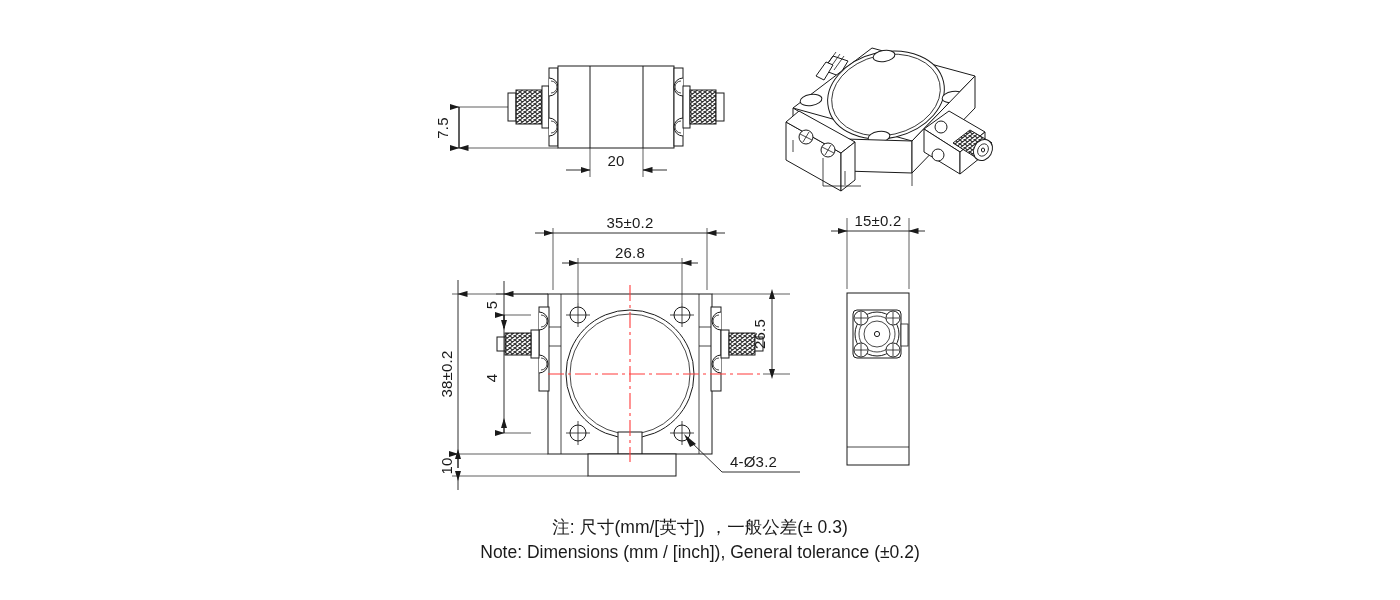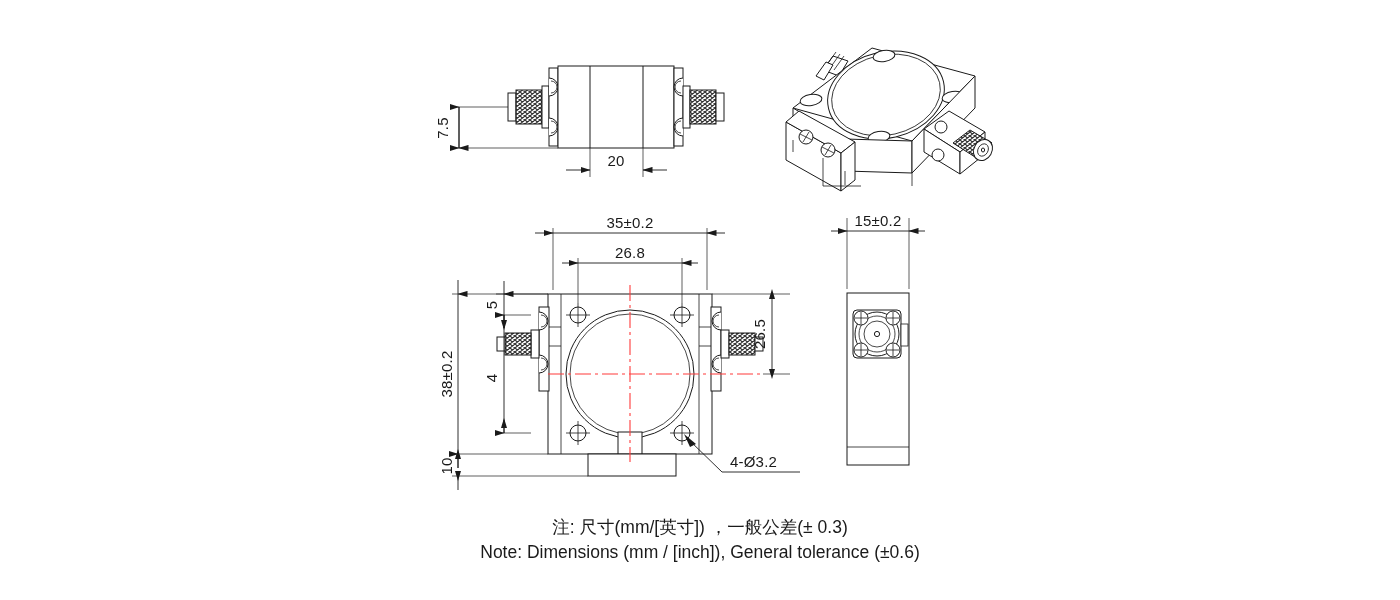--- a/index.html
+++ b/index.html
@@ -357,15 +357,15 @@
         <line x1="925" y1="231" x2="909" y2="231" class="dimln" marker-end="url(#arrIn)"></line>
         <line x1="847" y1="231" x2="909" y2="231" class="dimln"></line>
         <text class="dimtxt" x="878" y="226" text-anchor="middle">15±0.2</text>
       </g>
     </g>
 
   </svg>
 
   <div class="note-wrap">
     <span class="note-line">注: 尺寸(mm/[英寸]) ，一般公差(± 0.3)</span>
-    <span class="note-line">Note: Dimensions (mm / [inch]), General tolerance (±0.6)</span>
+    <span class="note-line">Note: Dimensions (mm / [inch]), General tolerance (±0.2)</span>
   </div>
 </div>
 
 </body></html>

